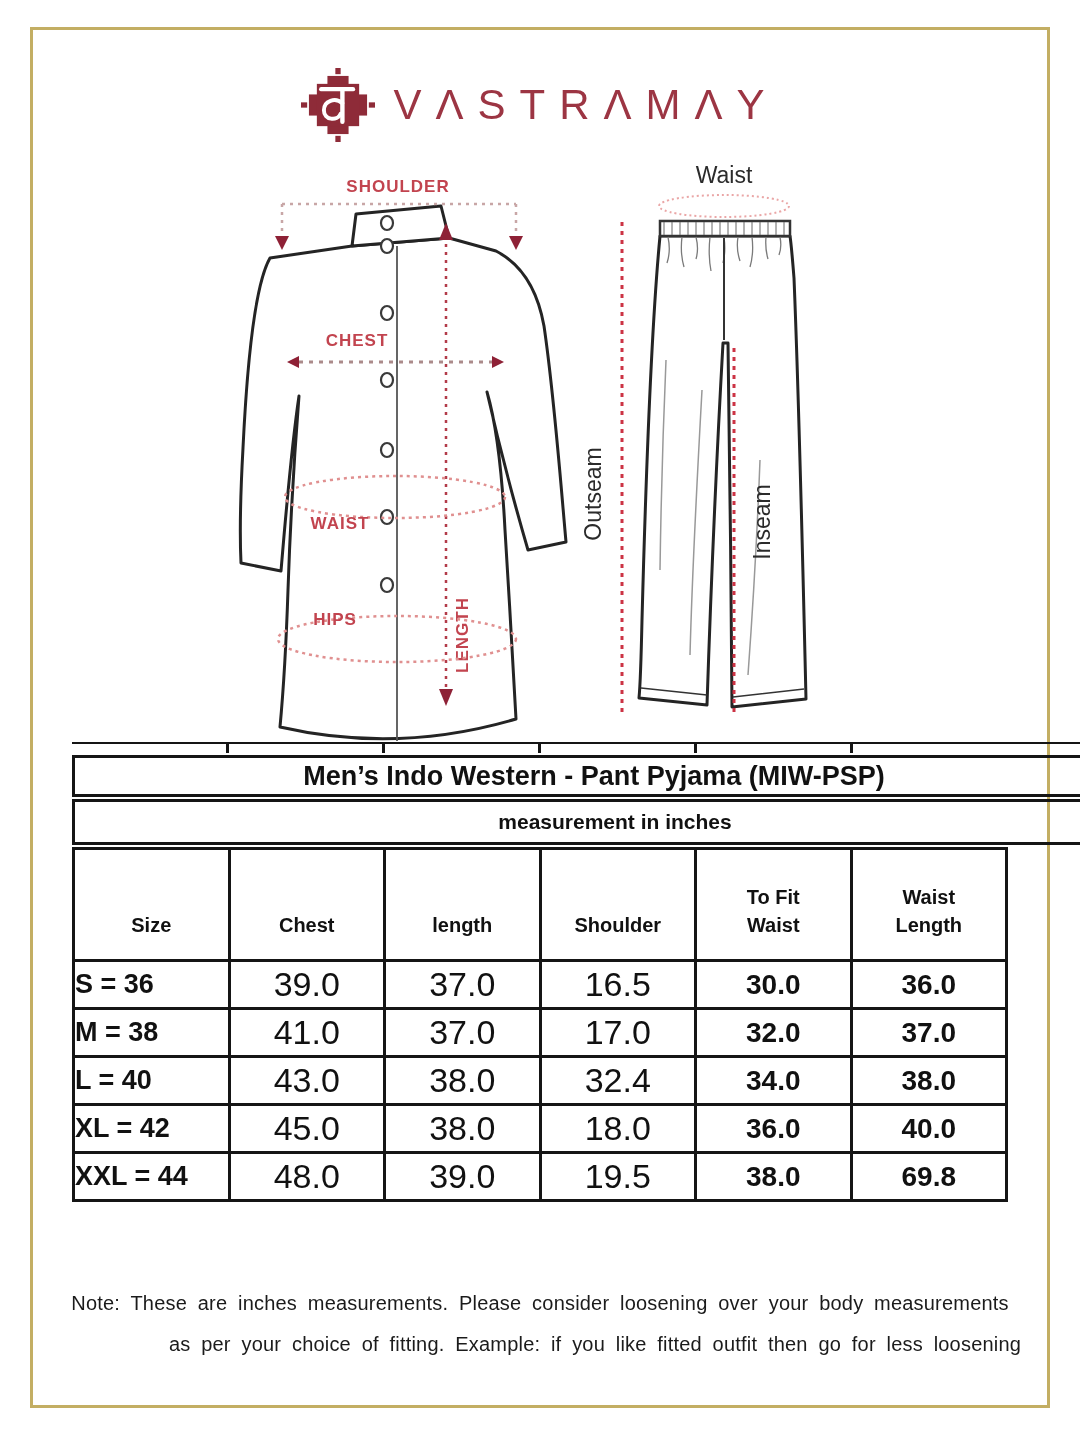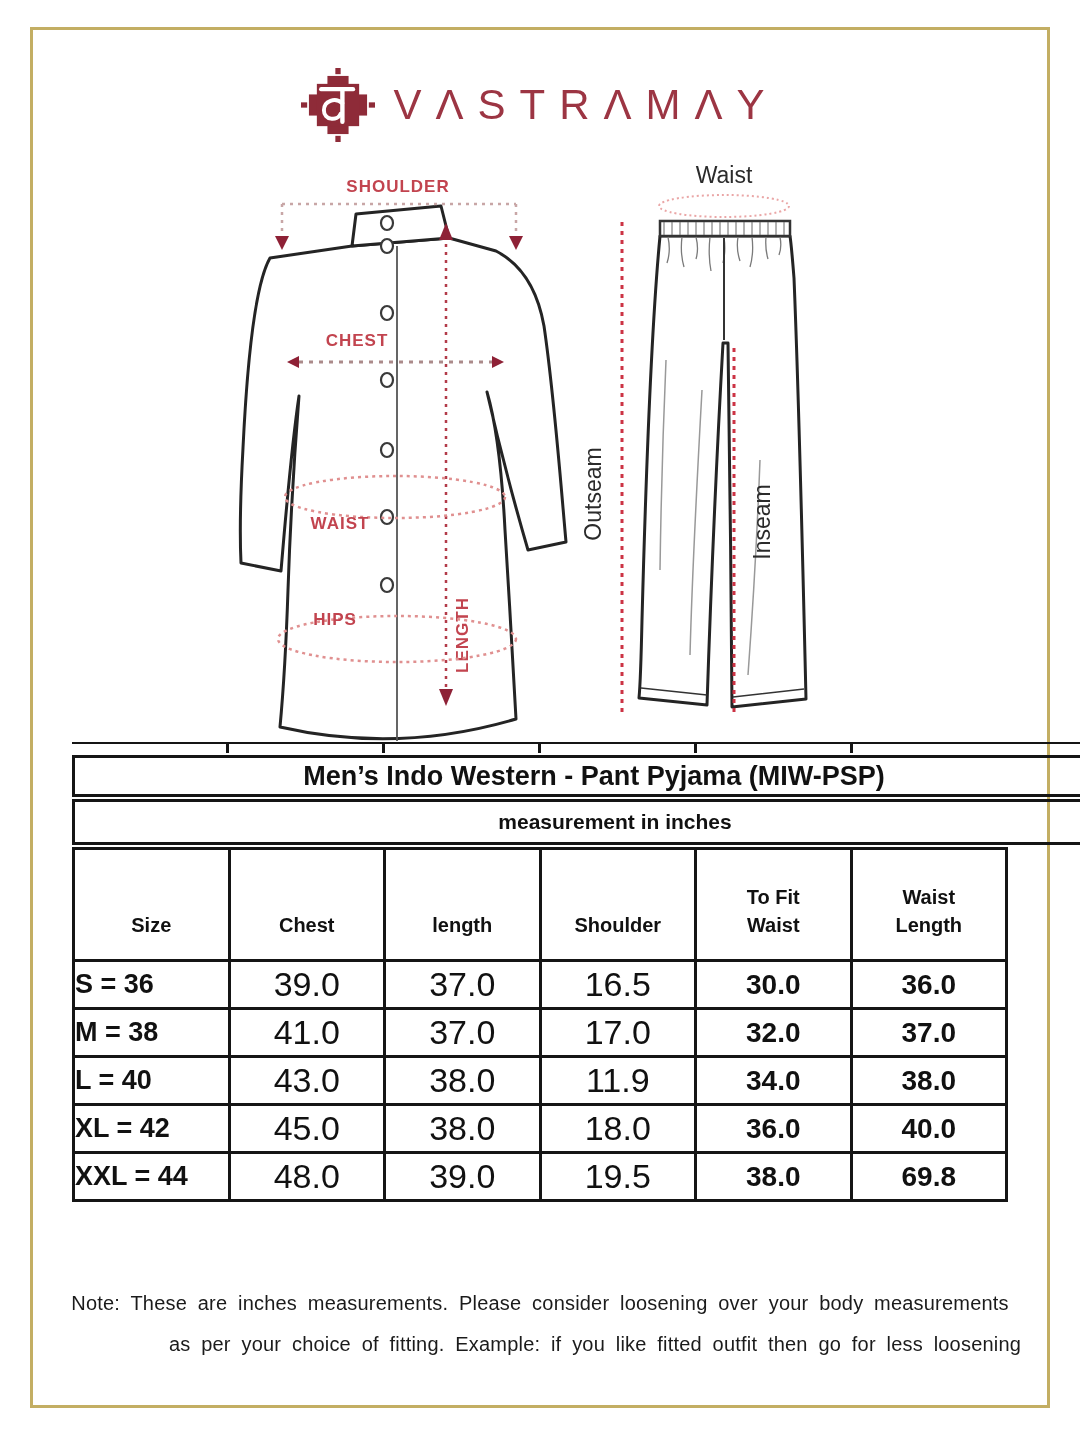--- a/index.html
+++ b/index.html
@@ -203,21 +203,21 @@
           <td class="c1">41.0</td>
           <td class="c2">37.0</td>
           <td class="c3">17.0</td>
           <td class="c4">32.0</td>
           <td class="c5">37.0</td>
         </tr>
         <tr>
           <td class="c0">L = 40</td>
           <td class="c1">43.0</td>
           <td class="c2">38.0</td>
-          <td class="c3">11.9</td>
+          <td class="c3">32.4</td>
           <td class="c4">34.0</td>
           <td class="c5">38.0</td>
         </tr>
         <tr>
           <td class="c0">XL = 42</td>
           <td class="c1">45.0</td>
           <td class="c2">38.0</td>
           <td class="c3">18.0</td>
           <td class="c4">36.0</td>
           <td class="c5">40.0</td>

